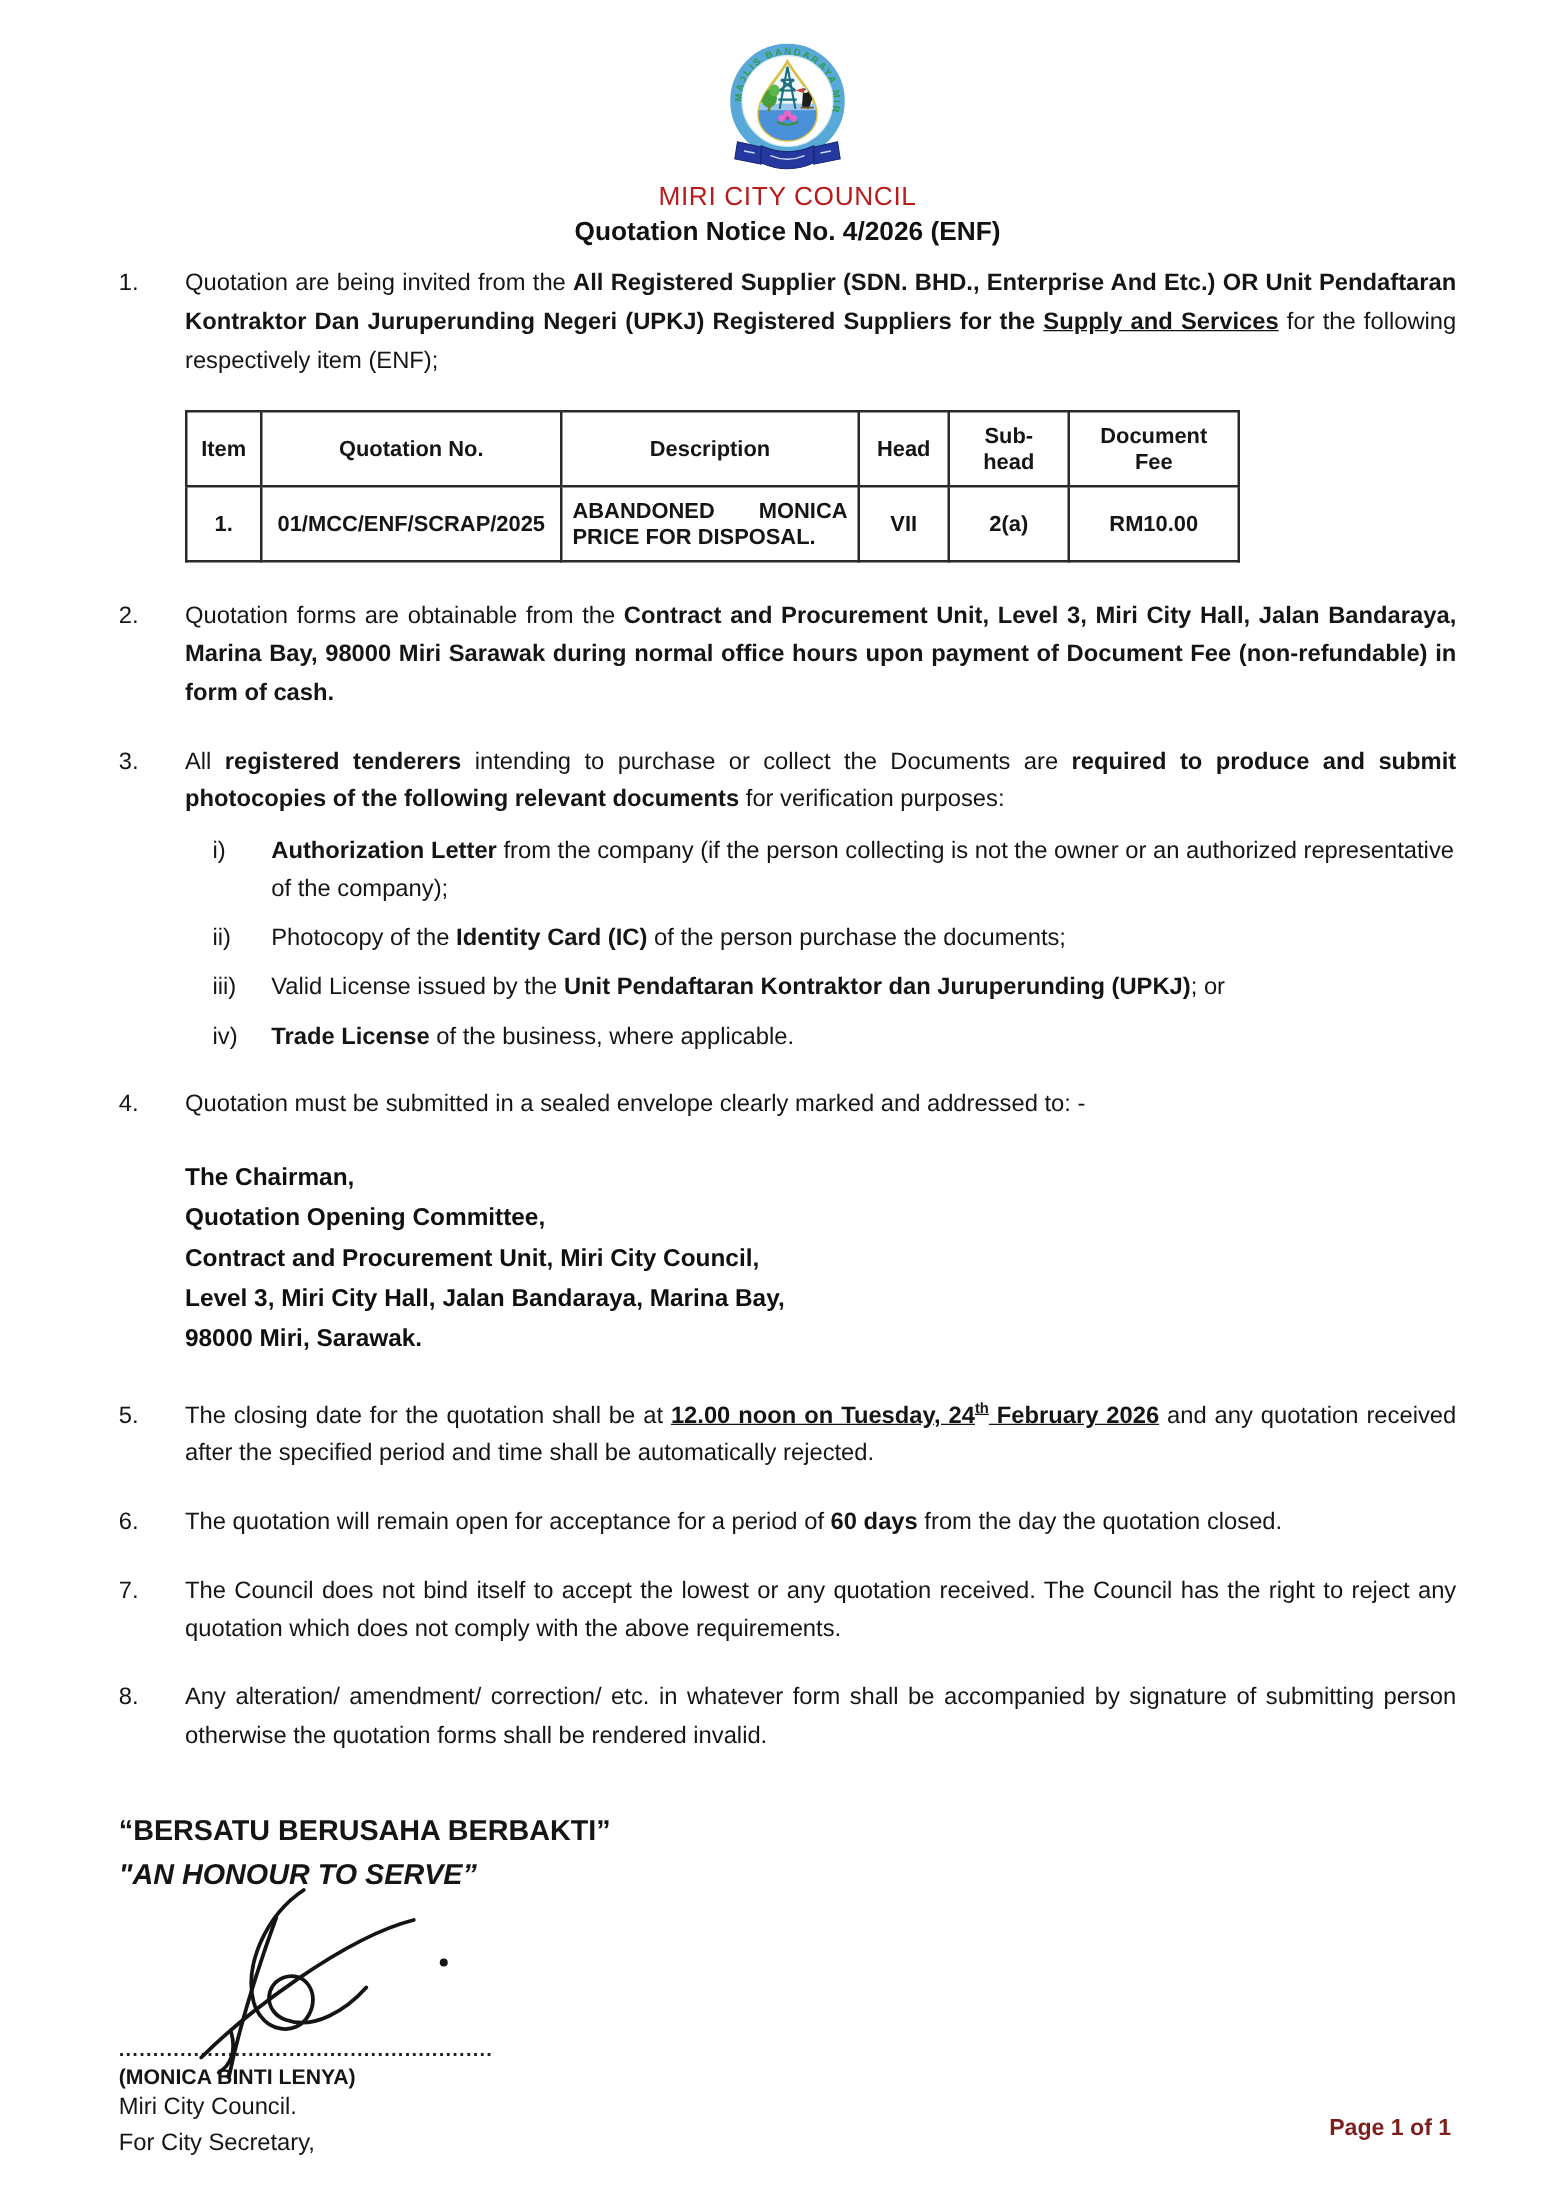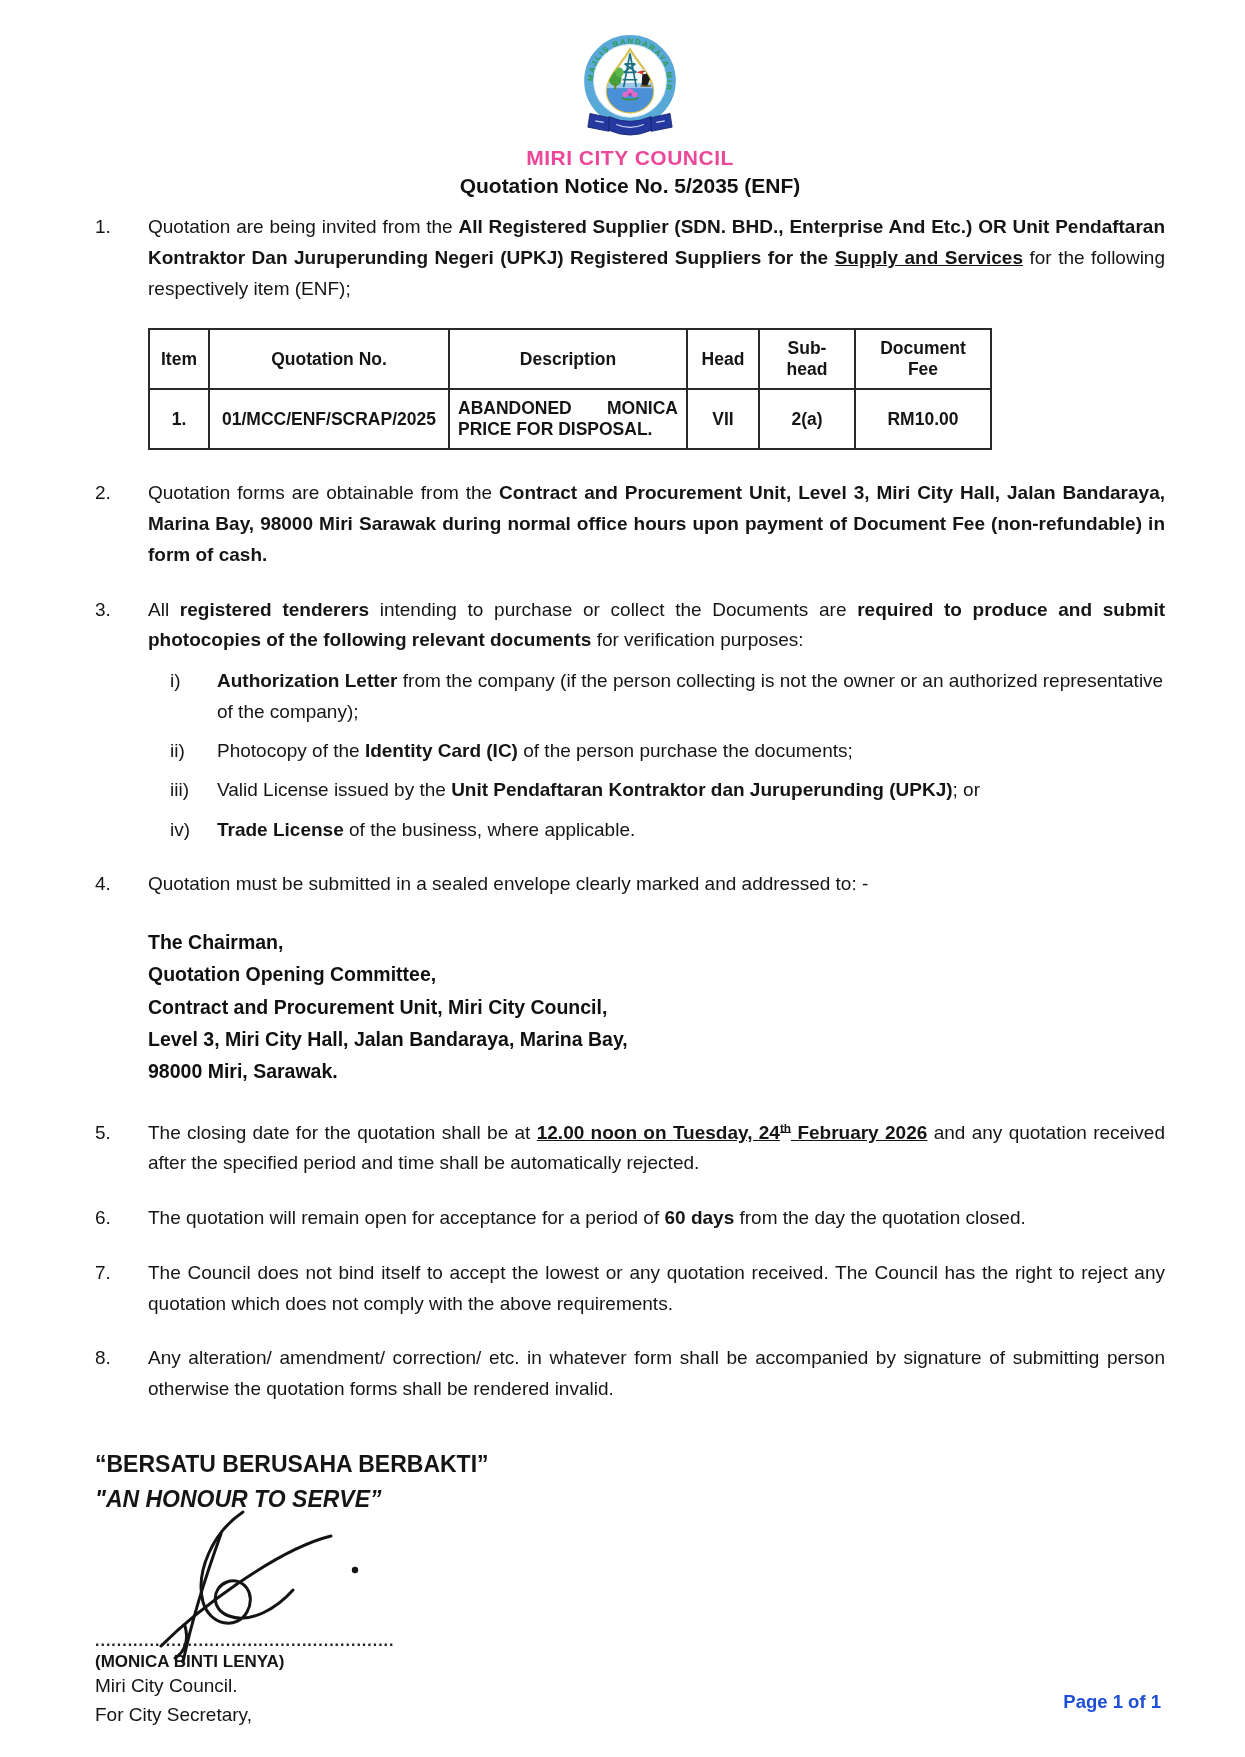--- a/index.html
+++ b/index.html
@@ -6,21 +6,21 @@
   body{
     width:1245px;height:1757px;position:relative;overflow:hidden;
     background:#ffffff;color:#151515;
     font-family:"Liberation Sans",sans-serif;
     -webkit-font-smoothing:antialiased;
   }
   .page{padding:26px 80px 0 95px;}
   
   .doc-header{text-align:center;margin-bottom:14px;}
   .logo-wrap{display:flex;justify-content:center;margin-bottom:2px;}
-  .org-name{font-size:21px;letter-spacing:.5px;font-weight:700;color:#ec4899;}
+  .org-name{font-size:21px;letter-spacing:.5px;font-weight:400;color:#b91c1c;}
   .notice-title{font-size:21px;font-weight:bold;margin-top:4px;color:#111;}
   
   .doc-item{display:flex;font-size:19px;line-height:1.62;margin-bottom:24px;}
   .doc-item .num{width:53px;flex-shrink:0;}
   .doc-item .txt{flex:1;text-align:justify;}
   sup{font-size:.62em;line-height:0;}
   
   .quote-table{border-collapse:collapse;margin:2px 0 28px 53px;table-layout:fixed;}
   .quote-table th,.quote-table td{border:2px solid #2a2a2a;padding:8px 8px;font-size:17.5px;}
   .quote-table th{font-weight:bold;text-align:center;}
@@ -44,21 +44,21 @@
   .signature-svg{position:absolute;left:30px;top:-14px;}
   .dotted-line{padding-top:112px;font-size:16px;font-weight:bold;letter-spacing:1px;color:#222;
                white-space:nowrap;overflow:hidden;width:300px;}
   .signer-name{font-weight:bold;font-size:17px;margin-top:2px;}
   .signer-role{font-size:19px;line-height:1.5;}
   
   .ref-block{margin-top:34px;font-size:19px;line-height:1.55;}
   .ref-row{display:flex;}
   .ref-row .lbl{width:153px;flex-shrink:0;}
   
-  .page-footer{position:absolute;right:84px;bottom:44px;font-weight:bold;font-size:18.5px;color:#1d4ed8;}
+  .page-footer{position:absolute;right:84px;bottom:44px;font-weight:bold;font-size:18.5px;color:#7f1d1d;}
 </style>
 </head>
 <body>
 
 <div class="page">
 
   <div class="doc-header">
     <div class="logo-wrap">
       <svg width="128" height="118" viewBox="0 0 120 112">
         <defs>
@@ -109,21 +109,21 @@
 
         <g>
           <path d="M22,83 L40,87 L40,100 L20,96 Z" fill="#2438a0" stroke="#16246e" stroke-width="0.8"></path>
           <path d="M98,83 L80,87 L80,100 L100,96 Z" fill="#2438a0" stroke="#16246e" stroke-width="0.8"></path>
           <path d="M40,86 Q60,95 80,86 L80,99 Q60,108 40,99 Z" fill="#2438a0" stroke="#16246e" stroke-width="0.8"></path>
           <path d="M27,90 L35,91.5 M47,93.5 Q60,99 73,93.5 M85,91.5 L93,90" stroke="#cdd6f5" stroke-width="1.2" fill="none"></path>
         </g>
       </svg>
     </div>
     <div class="org-name">MIRI CITY COUNCIL</div>
-    <div class="notice-title">Quotation Notice No. 5/2035 (ENF)</div>
+    <div class="notice-title">Quotation Notice No. 4/2026 (ENF)</div>
   </div>
 
   <div class="doc-item">
     <div class="num">1.</div>
     <div class="txt"><span>Quotation are being invited from the </span><span style="font-weight: bold;">All Registered Supplier (SDN. BHD., Enterprise And Etc.) OR Unit Pendaftaran Kontraktor Dan Juruperunding Negeri (UPKJ) Registered Suppliers for the </span><span style="font-weight: bold; text-decoration: underline;">Supply and Services</span><span> for the following respectively item (ENF);</span></div>
   </div>
 
   <table class="quote-table">
     <colgroup>
       <col class="col-item">

